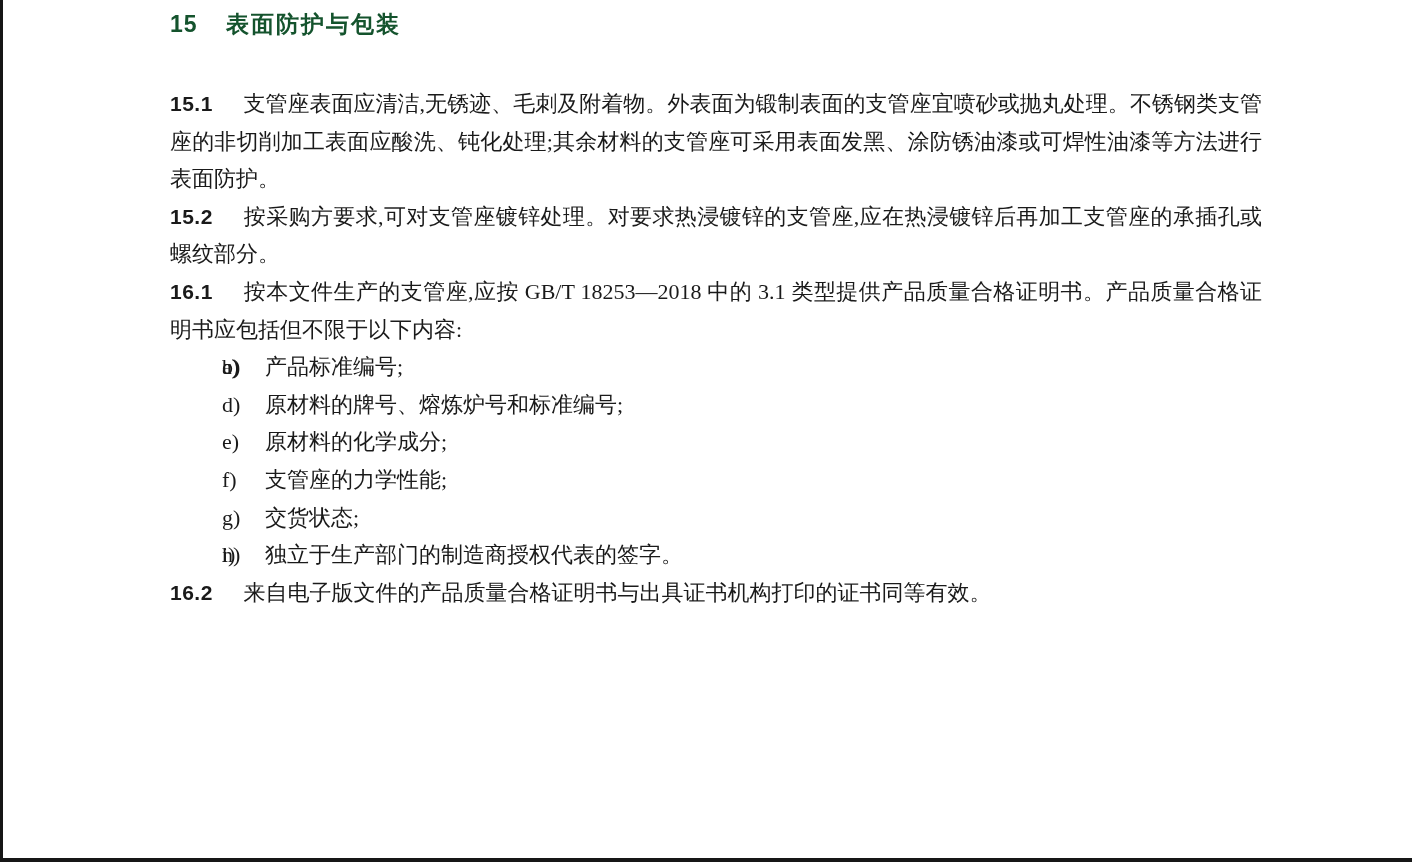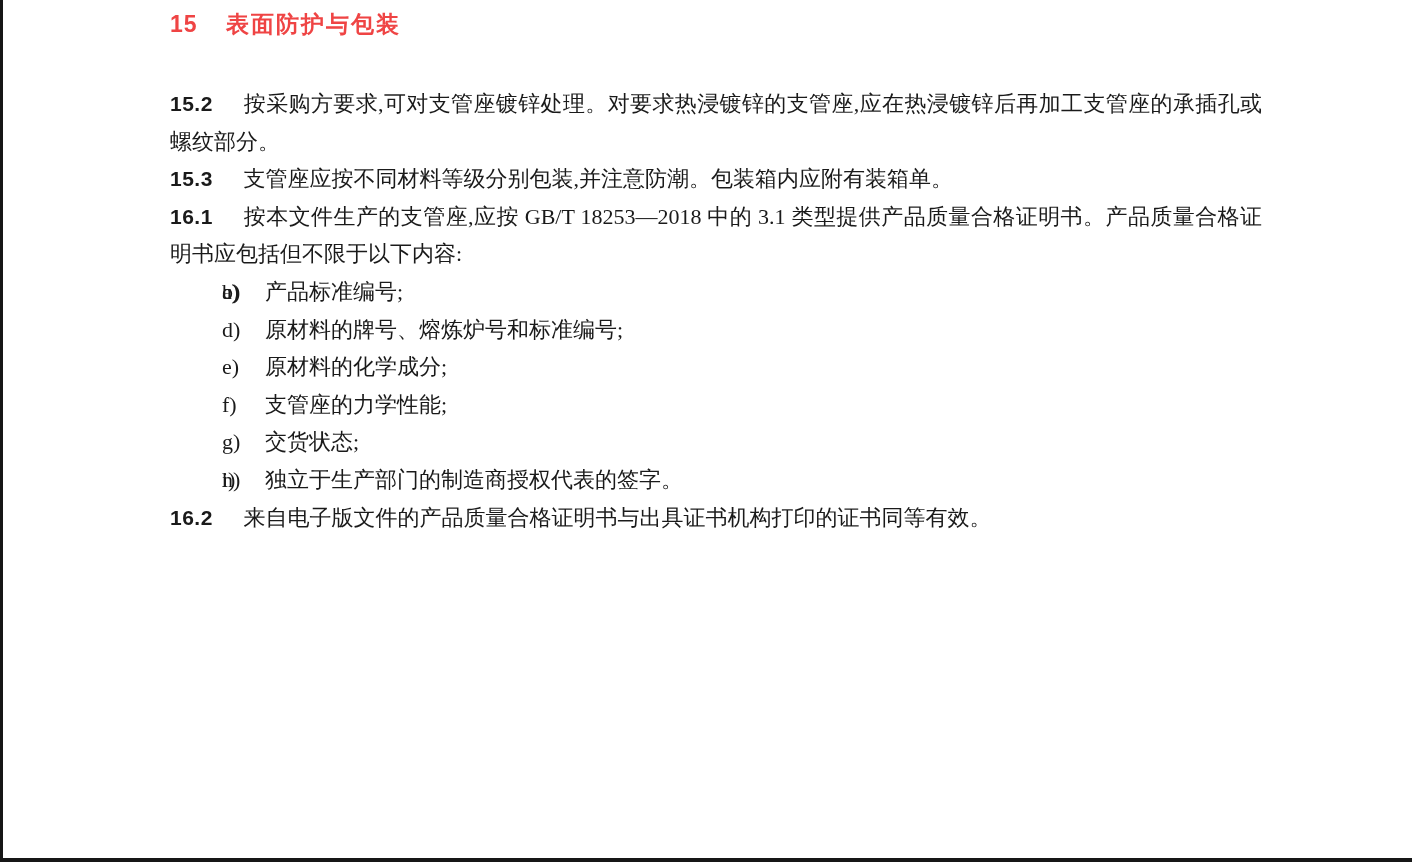--- a/index.html
+++ b/index.html
@@ -23,21 +23,21 @@
   .content {
     position: absolute; left: 170px; top: 0;
     width: 1092px;
   }
   h1.section-heading {
     font-family: "Liberation Sans", "DejaVu Sans", sans-serif;
     font-weight: 700;
     font-size: 23px;
     line-height: 30px;
     margin: 0;
-    color: #ef4444;
+    color: #14532d;
   }
   h1.sec-15 { margin: 9px 0 46px 0; }
   h1.sec-16 { margin: 34px 0 46px 0; }
   .h-num { display: inline-block; margin-right: 22px; letter-spacing: 1px; }
   .h-title { letter-spacing: 2px; }
   p.clause {
     margin: 0;
     font-size: 22px;
     line-height: 37.6px;
     text-align: justify;
@@ -69,30 +69,30 @@
   <div class="edge-left"></div>
   <div class="edge-bottom"></div>
 
   <main class="content">
 
     <h1 class="section-heading sec-15">
       <span class="h-num">15</span>
       <span class="h-title">表面防护与包装</span>
     </h1>
 
+    <p class="clause">
+      <span class="c-num">15.1</span>
+      <span class="c-text">支管座表面应清洁,无锈迹、毛刺及附着物。外表面为锻制表面的支管座宜喷砂或抛丸处理。不锈钢类支管座的非切削加工表面应酸洗、钝化处理;其余材料的支管座可采用表面发黑、涂防锈油漆或可焊性油漆等方法进行表面防护。</span>
+    </p>
 
     <p class="clause">
       <span class="c-num">15.2</span>
       <span class="c-text">按采购方要求,可对支管座镀锌处理。对要求热浸镀锌的支管座,应在热浸镀锌后再加工支管座的承插孔或螺纹部分。</span>
     </p>
 
-    <p class="clause">
-      <span class="c-num">15.3</span>
-      <span class="c-text">支管座应按不同材料等级分别包装,并注意防潮。包装箱内应附有装箱单。</span>
-    </p>
 
 
     <p class="clause">
       <span class="c-num">16.1</span>
       <span class="c-text">按本文件生产的支管座,应按 GB/T 18253—2018 中的 3.1 类型提供产品质量合格证明书。产品质量合格证明书应包括但不限于以下内容:</span>
     </p>
 
     <div class="ordered-list">
       <div class="list-item">
         <span class="li-label">a)</span>

